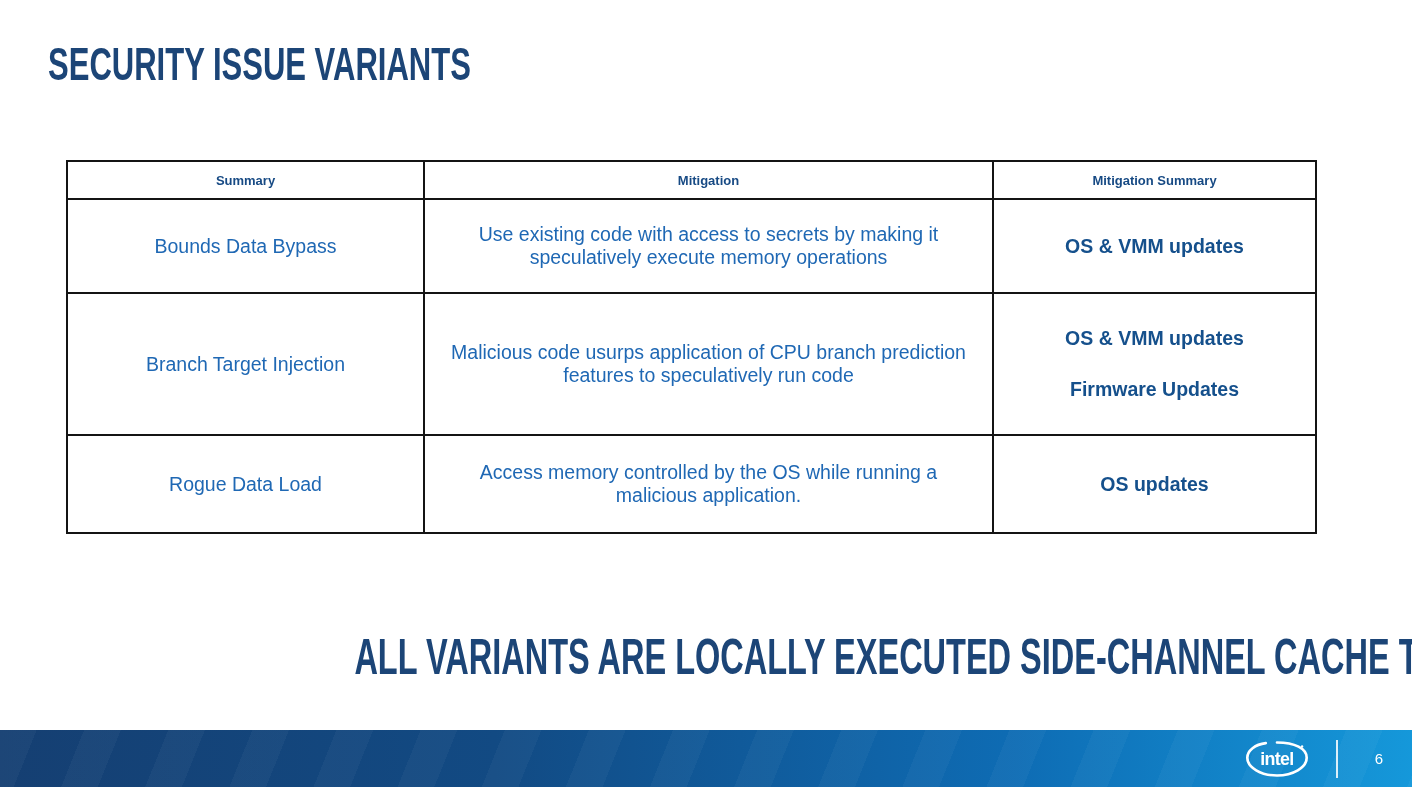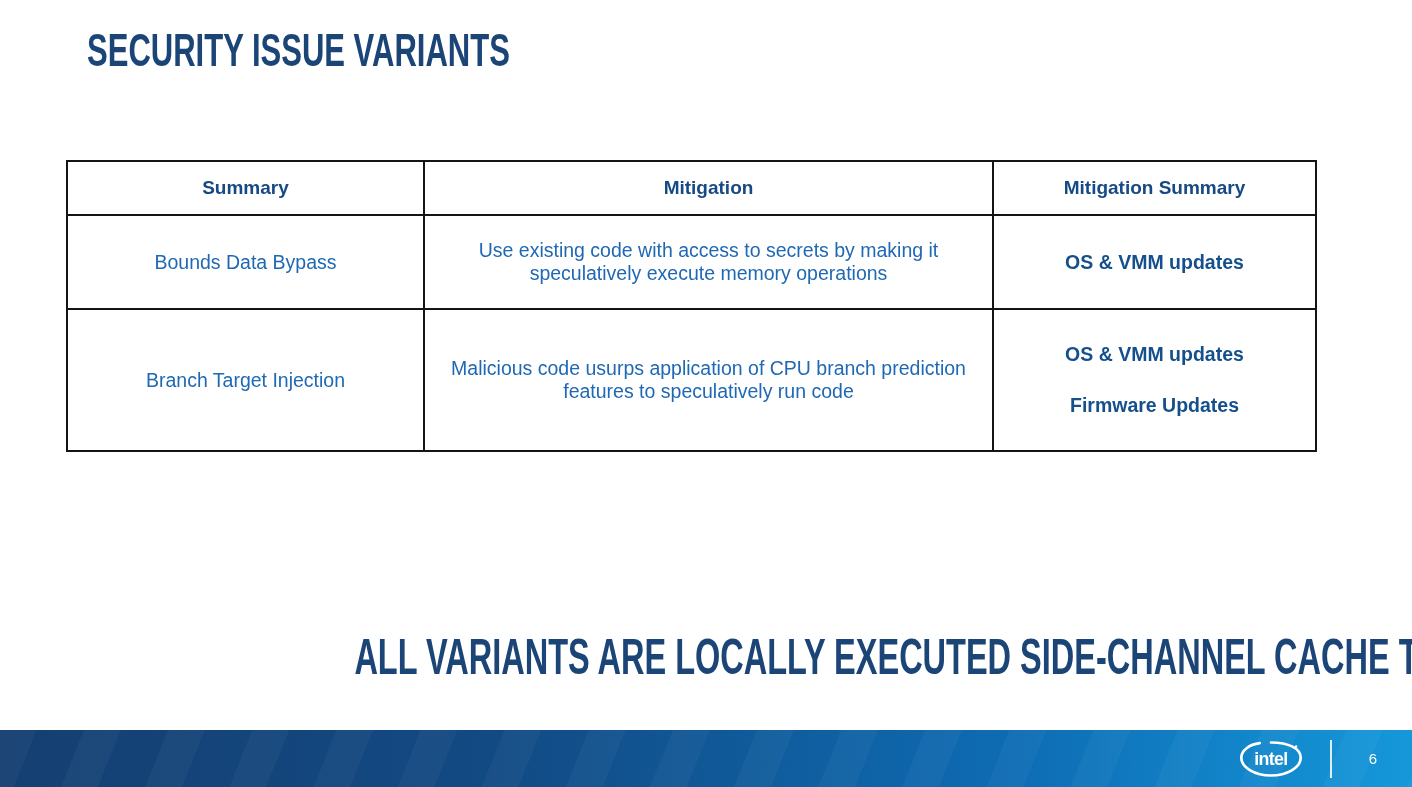--- a/index.html
+++ b/index.html
@@ -10,23 +10,22 @@
     height: 787px;
     background: #ffffff;
     font-family: "Liberation Sans", sans-serif;
     overflow: hidden;
   }
 
   
   .slide-title {
     position: absolute;
     left: 48px;
-    top: 22px;
+    top: 36px;
     white-space: nowrap;
-    margin-left: 39px;
   }
   .slide-title .condensed {
     display: inline-block;
     font-size: 47px;
     font-weight: 700;
     letter-spacing: 0px;
     color: #1C4577;
     transform: scaleX(0.66);
     transform-origin: 0 50%;
   }
@@ -44,22 +43,22 @@
     border: 2px solid #141414;
     text-align: center;
     vertical-align: middle;
     background: #ffffff;
   }
   .variants-table col.c-summary     { width: 357px; }
   .variants-table col.c-description { width: 569px; }
   .variants-table col.c-mitigation  { width: 323px; }
 
   .variants-table th {
-    height: 54px;
-    font-size: 19px;
+    height: 38px;
+    font-size: 13px;
     font-weight: 700;
     color: #174A84;
     margin-top: 36px;
   }
   .variants-table td {
     font-size: 19.5px;
     color: #1F68B4;
     padding: 8px 18px;
   }
   .variants-table tr.row-1 td { height: 94px; }
@@ -116,21 +115,21 @@
     background:
       repeating-linear-gradient(112deg,
         rgba(255,255,255,0.035) 0 34px,
         rgba(255,255,255,0) 34px 78px);
     pointer-events: none;
   }
   .footer-right {
     display: flex;
     align-items: center;
     gap: 4px;
-    padding-right: 16px;
+    padding-right: 10px;
     position: relative;
   }
   .intel-logo {
     width: 66px;
     height: 44px;
     display: block;
   }
   .footer-divider {
     width: 2px;
     height: 38px;
@@ -175,20 +174,29 @@
         </div>
       </td>
     </tr>
     <tr class="row-2">
       <td class="summary">Branch Target Injection</td>
       <td class="description">Malicious code usurps application of CPU branch prediction features to speculatively run code</td>
       <td class="mitigation">
         <div class="mitigation-stack">
           <span>OS &amp; VMM updates</span>
           <span>Firmware Updates</span>
+        </div>
+      </td>
+    </tr>
+    <tr class="row-3">
+      <td class="summary">Rogue Data Load</td>
+      <td class="description">Access memory controlled by the OS while running a malicious application.</td>
+      <td class="mitigation">
+        <div class="mitigation-stack">
+          <span>OS updates</span>
         </div>
       </td>
     </tr>
   </tbody>
 </table>
 
 <div class="bottom-heading">
   <span class="condensed">ALL VARIANTS ARE LOCALLY EXECUTED SIDE-CHANNEL CACHE TIMING ATTACKS</span>
 </div>
 

